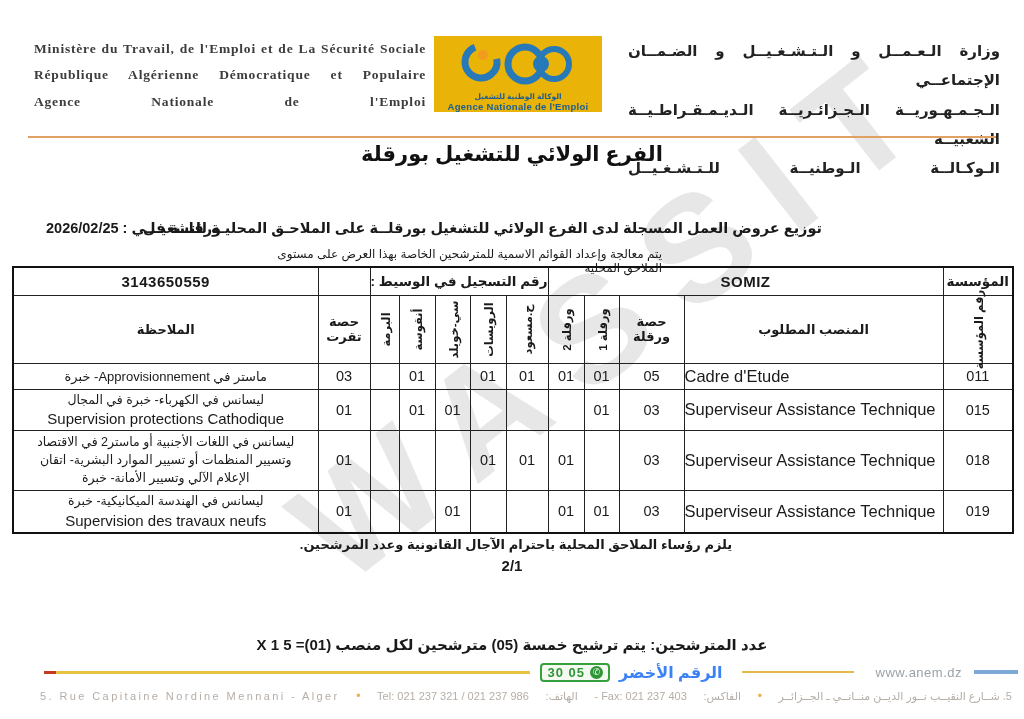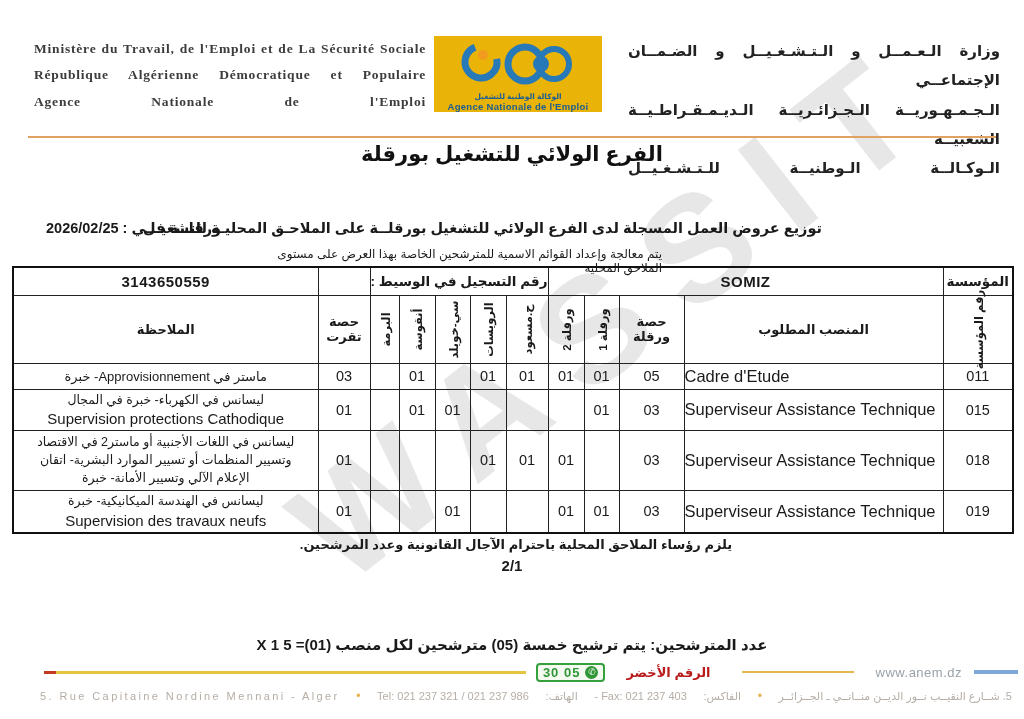--- a/index.html
+++ b/index.html
@@ -78,21 +78,21 @@
 
   
   #footerbar { top:663px; left:44px; right:6px; display:flex; align-items:center; height:18px; }
   .yline { flex:1; height:0; border-top:3px solid #e7c33f; position:relative; margin-right:10px; }
   .yline .redtip { position:absolute; left:0; top:-3px; width:12px; border-top:3px solid #c23b22; }
   .gnbox { border:2px solid #35a03c; border-radius:4px; background:#f4faf0; padding:0 5px;
            display:flex; align-items:center; gap:5px; direction:ltr; height:15px; }
   .gnval { font-weight:bold; color:#2f9636; font-size:13px; letter-spacing:1px; }
   .phone { width:13px; height:13px; border-radius:50%; background:#2f9636; color:#fff;
            font-size:9px; line-height:13px; text-align:center; display:inline-block; }
-  .gnlabel { color:#b91c1c; font-weight:bold; font-size:13px; margin:0 21px; direction:rtl; }
+  .gnlabel { color:#3b82f6; font-weight:bold; font-size:16px; margin:0 9px; direction:rtl; }
   .oline { width:112px; border-top:2px solid #e5b84e; margin:0 10px; height:0; }
   .site { color:#9aa2a8; font-size:13px; letter-spacing:0.5px; margin:12px 12px; }
   .bline { width:44px; border-top:4px solid #7fa8d9; height:0; }
 
   
   #address { top:689px; left:40px; right:12px; display:flex; justify-content:space-between;
              align-items:center; color:#b6aea6; font-size:11px; white-space:nowrap; }
   #address .addr-fr { letter-spacing:2.4px; }
   #address .dot { color:#e8b049; font-size:12px; }
   #address .rtl { direction:rtl; unicode-bidi:isolate; }

